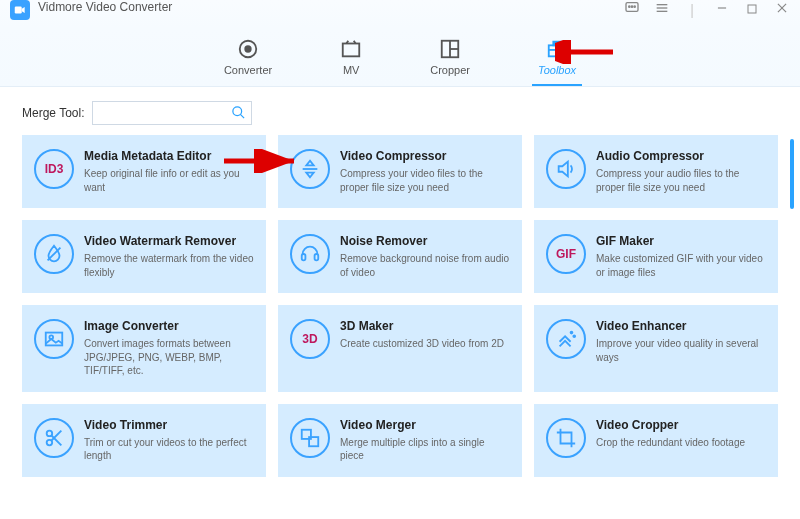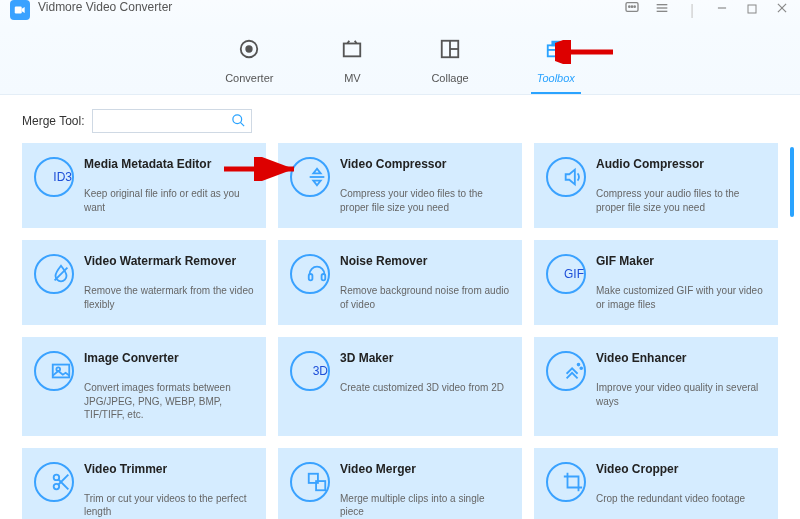--- a/index.html
+++ b/index.html
@@ -8,38 +8,38 @@
   
   .titlebar { height: 28px; display: flex; align-items: flex-start; padding: 0 10px; background: linear-gradient(#f9fcff,#f6fbff); }
   .logo { width: 20px; height: 20px; background: #3aa2ff; border-radius: 4px; display: flex; align-items: center; justify-content: center; color: #fff; font-size: 12px; margin-right: 8px; }
   .logo svg { display:block; }
   .app-title { font-size: 12px; color: #555; }
   .titlebar-right { margin-left: auto; display: flex; gap: 14px; align-items: center; color: #888; font-size: 14px; }
   .titlebar-right .btn { cursor: pointer; width:16px; text-align:center; }
 
   
   .tabs { display: flex; justify-content: center; gap: 56px; padding: 6px 0 0; background: linear-gradient(#f6fbff,#f4faff); border-bottom: 1px solid #e4eef7; }
-  .tab { display:flex; flex-direction:column; align-items:center; gap:12px; padding: 4px 6px 10px; font-size: 11px; color:#555; cursor:pointer; position:relative; }
+  .tab { display:flex; flex-direction:column; align-items:center; gap:4px; padding: 4px 6px 10px; font-size: 11px; color:#555; cursor:pointer; position:relative; }
   .tab svg { width:22px; height:22px; }
   .tab.active { color:#2aa3ff;font-style:italic; }
   .tab.active::after { content:""; position:absolute; bottom:0; left:0; right:0; height:2px; background:#2aa3ff; }
 
   
   .searchbar { display:flex; align-items:center; gap:8px; padding:14px 22px 10px; }
   .search-label { font-size:12px; color:#333; }
   .search-wrap { position:relative; }
   .search-input { width:160px; height:24px; border:1px solid #cfd9e4; padding:2px 26px 2px 6px; font-size:12px; outline:none; }
   .search-icon { position:absolute; right:6px; top:4px; color:#2aa3ff; cursor:pointer; }
 
   
   .grid-wrap { position:relative; padding:0 22px 0 22px; height:398px; overflow:hidden;}
   .grid { display:grid; grid-template-columns: repeat(3, 1fr); gap:12px; }
   .card { background:#d5ecff; display:flex; gap:10px; padding:14px 12px; cursor:pointer; }
-  .card-icon { width:40px; height:40px; flex-shrink:0; border:2px solid #3aa2ff; border-radius:50%; color:#1d4ed8; display:flex; align-items:center; justify-content:flex-end; font-size:13px; font-weight:normal; }
-  .card-body { display:flex; flex-direction:column; gap:16px;}
+  .card-icon { width:40px; height:40px; flex-shrink:0; border:2px solid #3aa2ff; border-radius:50%; color:#be185d; display:flex; align-items:center; justify-content:center; font-size:13px; font-weight:bold; }
+  .card-body { display:flex; flex-direction:column; gap:4px;}
   .card-title { font-size:12px; font-weight:bold; color:#222;}
   .card-desc { font-size:10px; color:#666; line-height:1.35;}
   .vscroll { position:absolute; right:6px; top:4px; width:4px; height:70px; background:#2aa3ff; border-radius:2px;}
 
   
   .arrow { position:absolute; pointer-events:none; }
   .arrow svg { display:block; }
 </style>
 </head>
 <body>
@@ -102,21 +102,21 @@
         <path d="M7 6l2-3M17 6l-2-3"></path>
       </svg>
     <span>MV</span>
   </div>
   <div class="tab">
     <svg viewBox="0 0 24 24" fill="none" stroke="#555" stroke-width="2">
         <rect x="3" y="3" width="18" height="18"></rect>
         <line x1="12" y1="3" x2="12" y2="21"></line>
         <line x1="12" y1="12" x2="21" y2="12"></line>
       </svg>
-    <span>Collage</span>
+    <span>Cropper</span>
   </div>
   <div class="tab active">
     <svg viewBox="0 0 24 24" fill="none" stroke="#2aa3ff" stroke-width="2">
         <rect x="3" y="8" width="18" height="12"></rect>
         <rect x="8" y="4" width="8" height="4" fill="#2aa3ff"></rect>
         <line x1="3" y1="13" x2="21" y2="13"></line>
       </svg>
     <span>Toolbox</span>
   </div>
 

